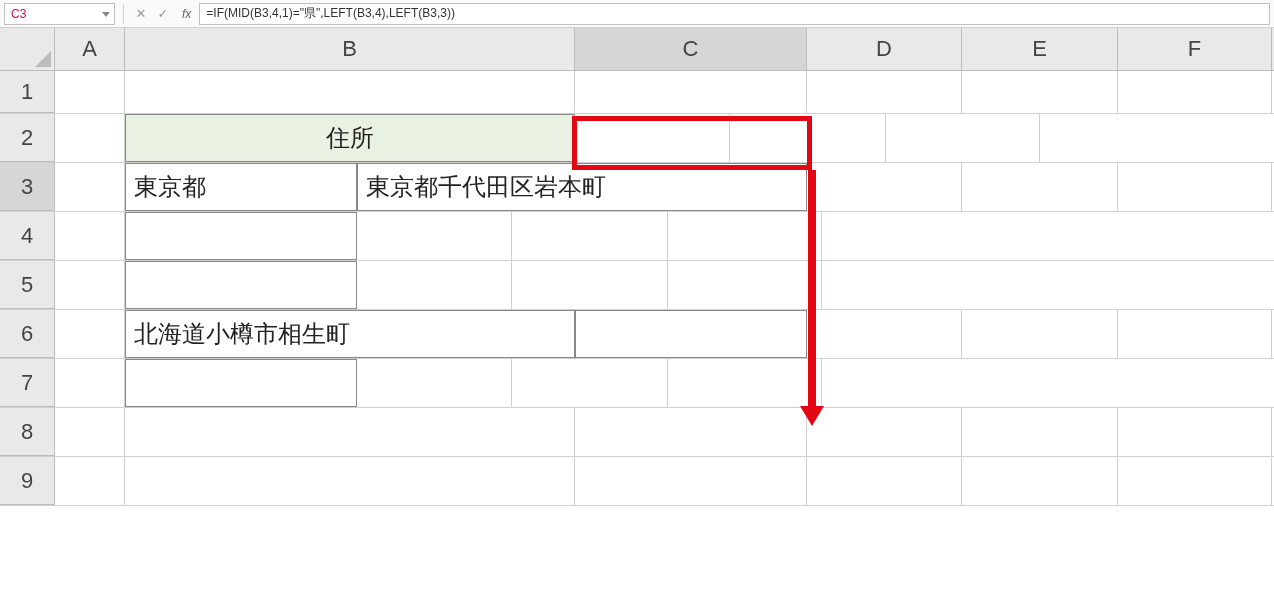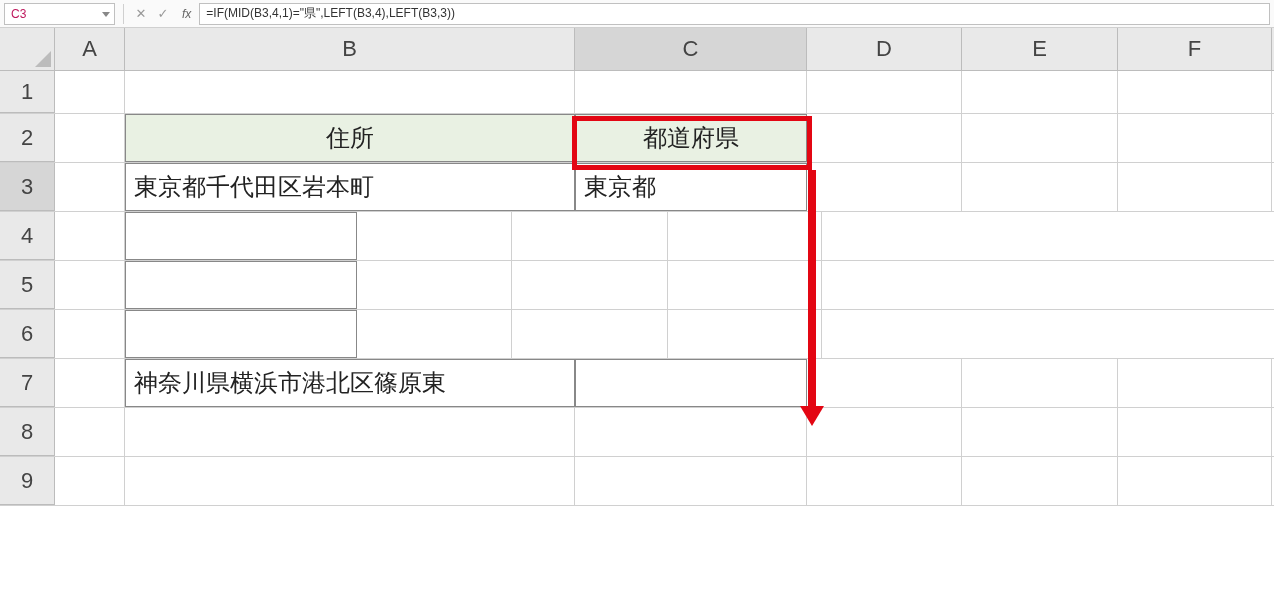--- a/index.html
+++ b/index.html
@@ -73,31 +73,30 @@
     <div class="cell cC h42"></div>
     <div class="cell cD h42"></div>
     <div class="cell cE h42"></div>
     <div class="cell cF h42"></div>
   </div>
 
   <div class="row">
     <div class="rh h48">2</div>
     <div class="cell cA h48"></div>
     <div class="cell cB h48 hdr">住所</div>
-    <div class="cell cC h48 hdr">都道府県</div>
     <div class="cell cD h48"></div>
     <div class="cell cE h48"></div>
     <div class="cell cF h48"></div>
   </div>
 
   <div class="row">
     <div class="rh h48 sel">3</div>
     <div class="cell cA h48"></div>
+    <div class="cell cC h48 bd selcell">東京都</div>
     <div class="cell cB h48 bd">東京都千代田区岩本町</div>
-    <div class="cell cC h48 bd selcell">東京都</div>
     <div class="cell cD h48"></div>
     <div class="cell cE h48"></div>
     <div class="cell cF h48"></div>
   </div>
 
   <div class="row">
     <div class="rh h48">4</div>
     <div class="cell cA h48"></div>
     <div class="cell cC h48 bd"></div>
     <div class="cell cD h48"></div>
@@ -110,30 +109,30 @@
     <div class="cell cA h48"></div>
     <div class="cell cC h48 bd"></div>
     <div class="cell cD h48"></div>
     <div class="cell cE h48"></div>
     <div class="cell cF h48"></div>
   </div>
 
   <div class="row">
     <div class="rh h48">6</div>
     <div class="cell cA h48"></div>
+    <div class="cell cB h48 bd">北海道小樽市相生町</div>
     <div class="cell cC h48 bd"></div>
     <div class="cell cD h48"></div>
     <div class="cell cE h48"></div>
     <div class="cell cF h48"></div>
   </div>
 
   <div class="row">
     <div class="rh h48">7</div>
     <div class="cell cA h48"></div>
-    <div class="cell cB h48 bd">神奈川県横浜市港北区篠原東</div>
     <div class="cell cC h48 bd"></div>
     <div class="cell cD h48"></div>
     <div class="cell cE h48"></div>
     <div class="cell cF h48"></div>
   </div>
 
   <div class="row">
     <div class="rh h48">8</div>
     <div class="cell cA h48"></div>
     <div class="cell cB h48"></div>

